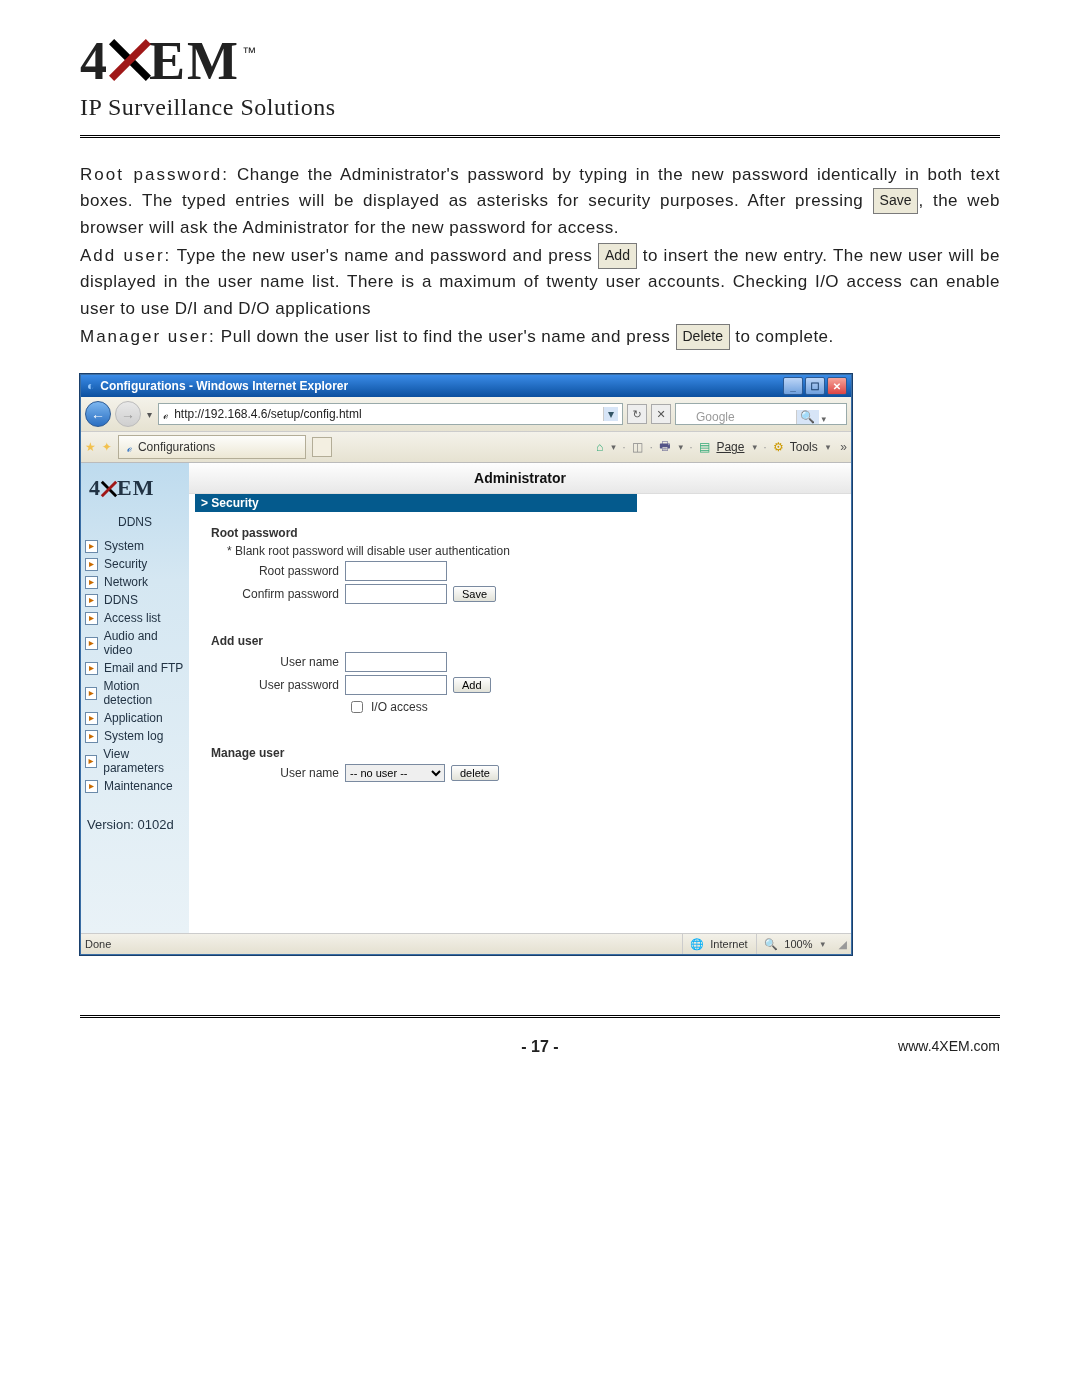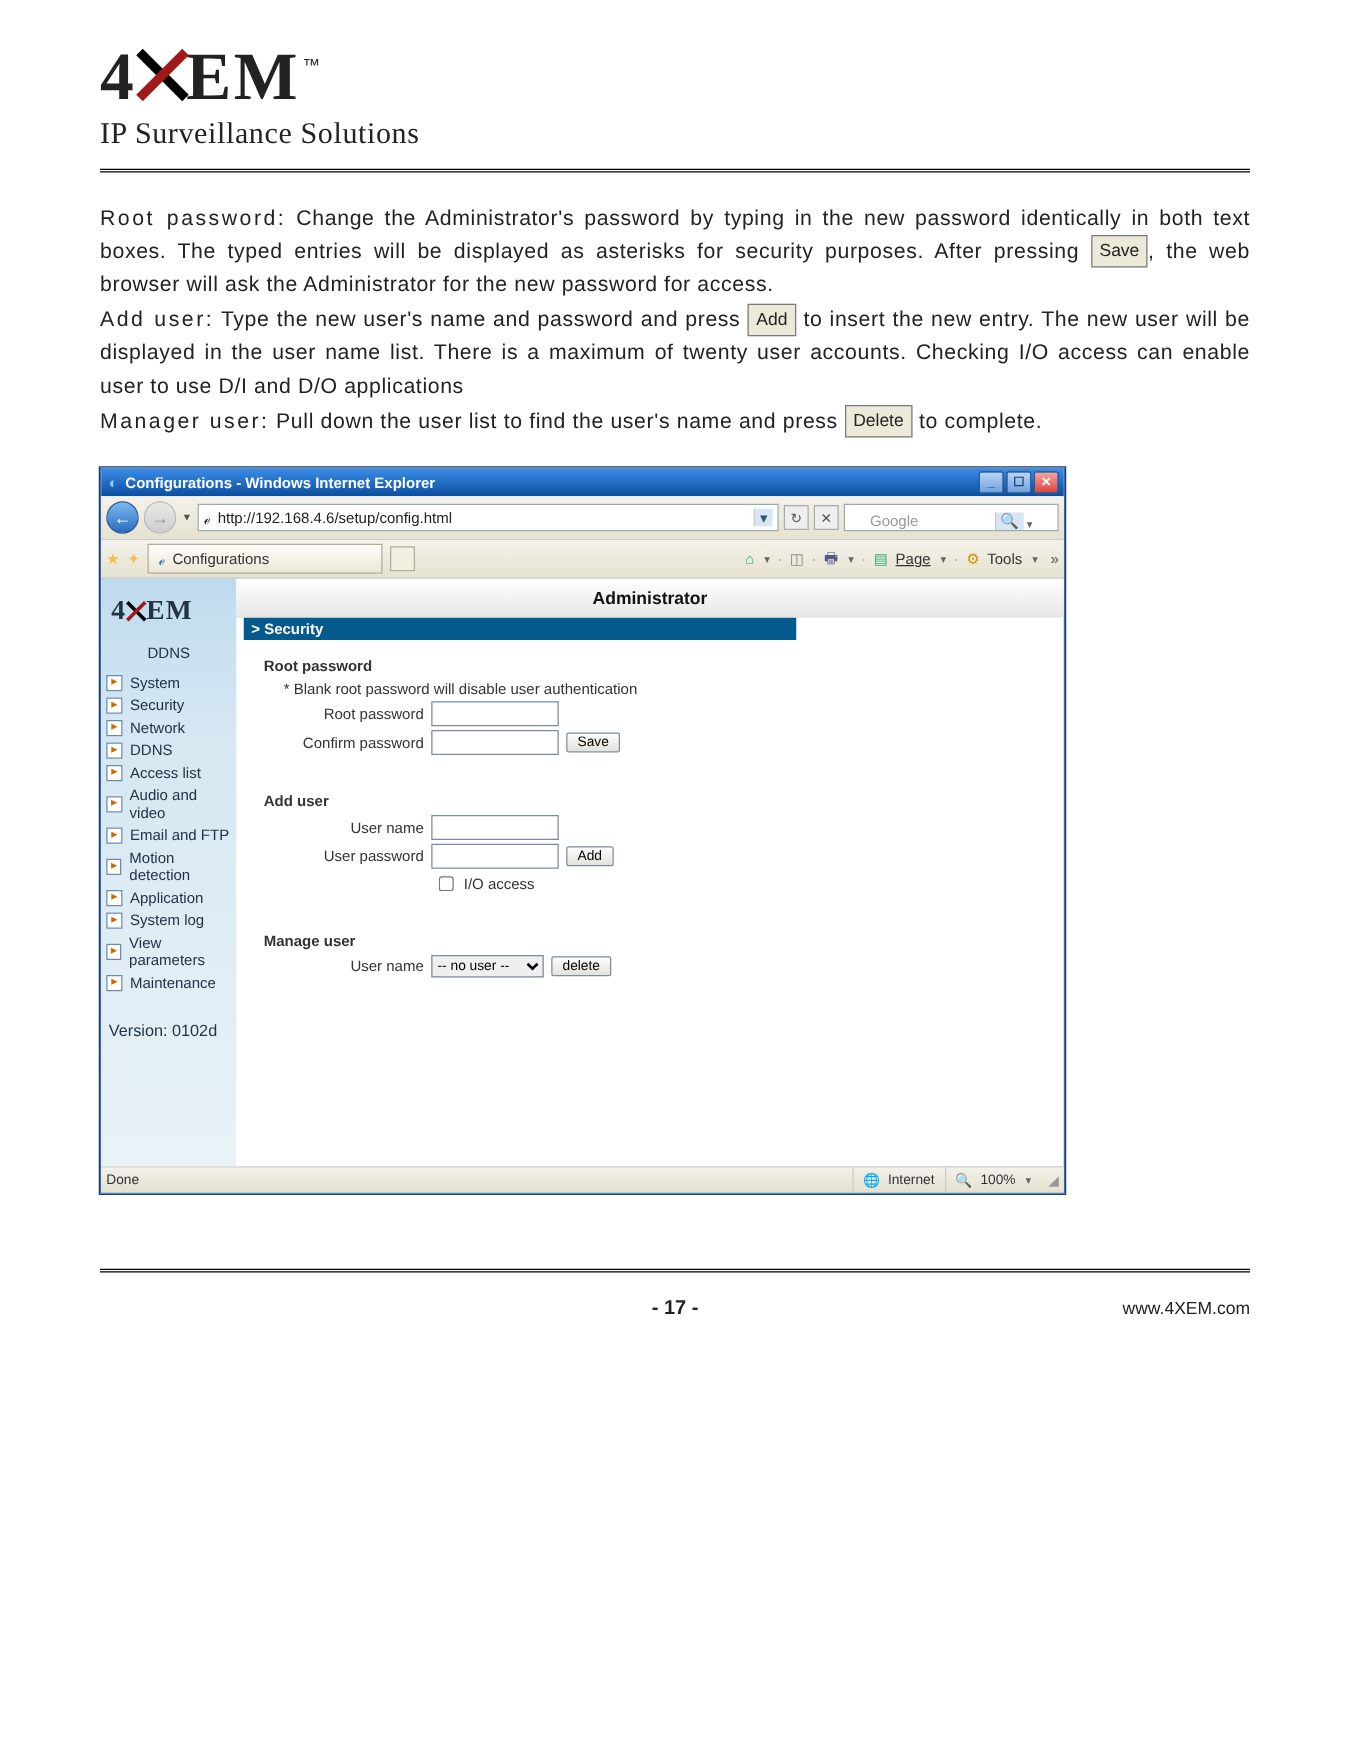--- a/index.html
+++ b/index.html
@@ -264,21 +264,21 @@
     color:#333;
     width: 430px;
   }
   .sect { font-weight:bold; margin-top:10px; margin-bottom:4px; }
   .note { margin-left:16px; font-size:12px; }
   .frow { display:flex;align-items:center;gap:6px;margin:3px 0 3px 18px; }
   .frow label { display:inline-block; width:110px; text-align:right; font-size:12px; }
   .frow input[type=text], .frow input[type=password], .frow select {
     width:96px; height:16px; border:1px solid #7a8aa0; font-size:11px;
   }
-  .frow select { height:18px; width:90px; }
+  .frow select { height:18px; width:100px; }
   .btn {
     border:1px solid #7a8aa0;
     background: linear-gradient(to bottom,#fefefe,#e2e2d8);
     padding:1px 8px;
     font-size:11px;
     border-radius:2px;
     cursor:pointer;
   }
   .chk { margin-left:136px; display:flex;align-items:center;gap:5px; font-size:12px;}
   .chk input { width:12px;height:12px; }

